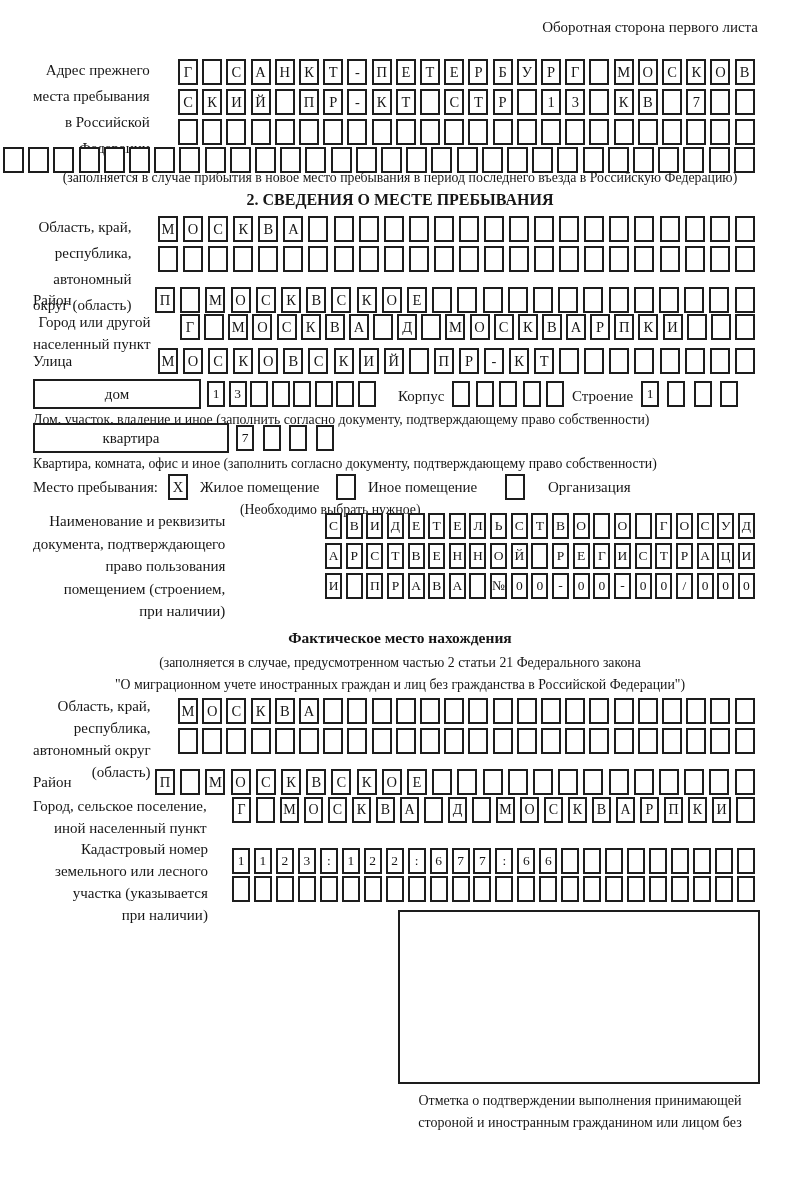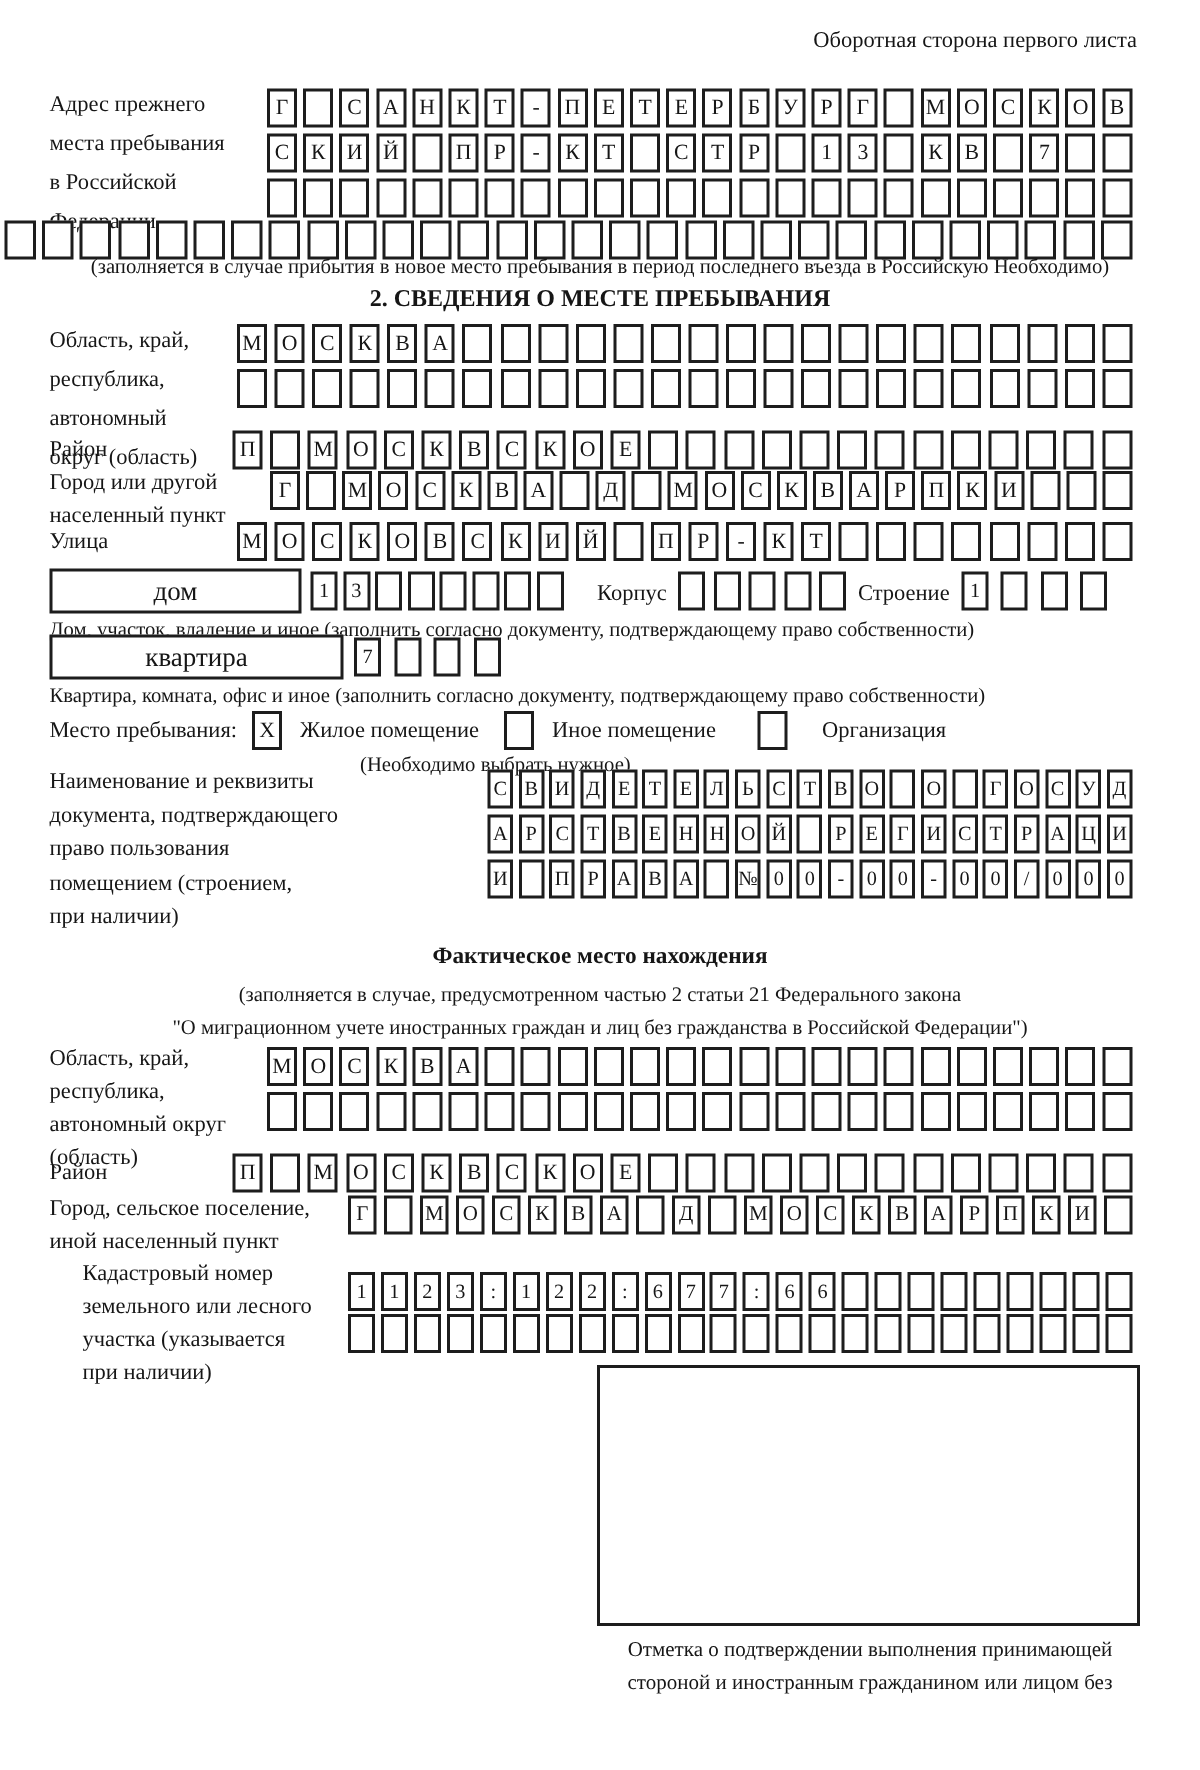--- a/index.html
+++ b/index.html
@@ -1,40 +1,40 @@
 <!DOCTYPE html>
 <html><head>
 <meta charset="utf-8">
 <style>
   html,body{margin:0;padding:0;background:#e8e8e8;}
   .page{
     position:relative;width:800px;height:1180px;background:#ffffff;
     font-family:"Liberation Serif","DejaVu Serif",serif;color:#161616;
     margin:0 auto;overflow:hidden;
   }
-  .abs{position:absolute;}
+  .abs{position:absolute;text-align:right;}
   .cellrow{display:flex;justify-content:space-between;height:26px;}
   .cell{
     box-sizing:border-box;flex:0 0 20px;width:20px;height:26px;
     border:2px solid #1d1d1d;background:#fff;
     display:flex;align-items:center;justify-content:center;
     font-size:14.5px;line-height:1;
   }
   .cw17 .cell{flex-basis:17px;width:17px;font-size:13.5px;}
   .cw18 .cell{flex-basis:18px;width:18px;font-size:13.5px;}
   .cw19 .cell{flex-basis:19px;width:19px;font-size:14px;}
   .cw21 .cell{flex-basis:21px;width:21px;}
   .lbl{font-size:15px;line-height:26px;white-space:nowrap;}
   .lbl-block div{white-space:nowrap;}
   .note{font-size:13.8px;white-space:nowrap;}
   .center{left:0;width:800px;text-align:center;}
   .hdr{font-weight:bold;font-size:16px;}
   .wbox{
     box-sizing:border-box;border:2px solid #1d1d1d;background:#fff;
-    display:flex;align-items:center;justify-content:center;font-size:18px;
+    display:flex;align-items:center;justify-content:center;font-size:15px;
   }
   .chk{
     box-sizing:border-box;width:20px;height:26px;border:2px solid #1d1d1d;
     display:flex;align-items:center;justify-content:center;font-size:14.5px;background:#fff;
   }
   .stamp{box-sizing:border-box;border:2px solid #1d1d1d;background:#fff;}
   .cap{font-size:14px;line-height:22px;text-align:center;}
 </style>
 </head>
 <body>
@@ -152,21 +152,21 @@
       <span class="cell"></span>
       <span class="cell"></span>
       <span class="cell"></span>
       <span class="cell"></span>
       <span class="cell"></span>
       <span class="cell"></span>
       <span class="cell"></span>
       <span class="cell"></span>
       <span class="cell"></span>
     </div>
-  <div class="abs note center" style="top:170px;">(заполняется в случае прибытия в новое место пребывания в период последнего въезда в Российскую Необходимо)</div>
+  <div class="abs note center" style="top:170px;">(заполняется в случае прибытия в новое место пребывания в период последнего въезда в Российскую Федерацию)</div>
 
   <div class="abs hdr center" style="top:191px;">2. СВЕДЕНИЯ О МЕСТЕ ПРЕБЫВАНИЯ</div>
 
   <div class="abs lbl lbl-block" style="left:33px;top:214px;line-height:26px;">
     <div>Область, край,</div>
     <div>республика,</div>
     <div>автономный</div>
     <div>округ (область)</div>
   </div>
   <div class="abs cellrow" style="left:158px;top:216px;width:597px;">

